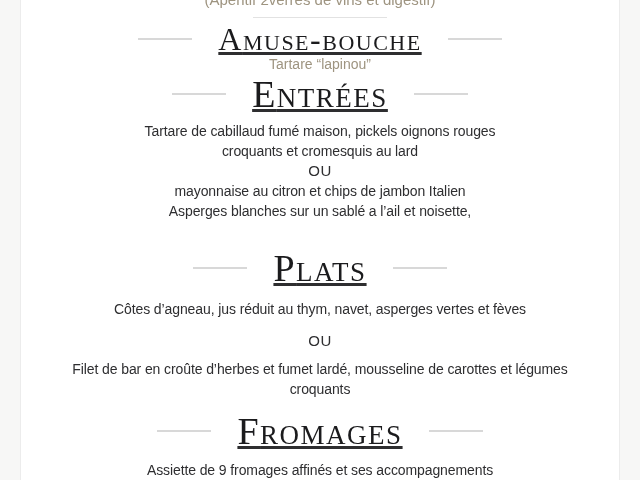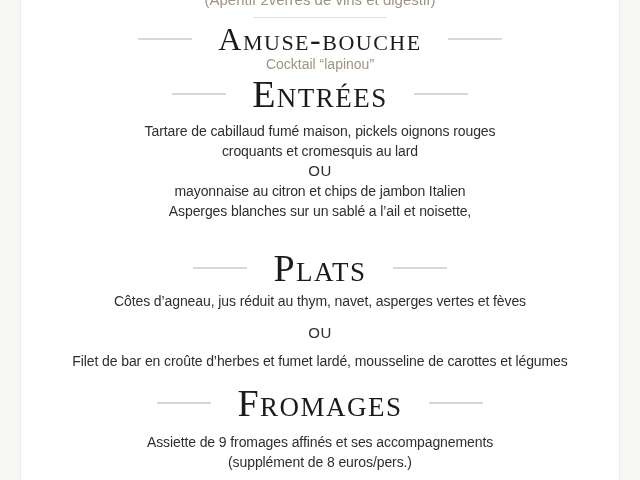--- a/index.html
+++ b/index.html
@@ -39,20 +39,21 @@
     white-space: nowrap;
   }
   .top-divider {
     width: 134px; height: 1px;
     margin: 8px auto 0;
     background: #e2e2e2;
   }
   .heading-row {
     display: flex; align-items: center; justify-content: center;
     gap: 26px;
+    text-decoration: underline;
   }
   .heading-row.amuse { margin-top: 5px; }
   .heading-row.entrees { margin-top: 2px; }
   .heading-row.plats { margin-top: 28px; }
   .heading-row.fromages { margin-top: 13px; }
   .rule {
     display: inline-block;
     width: 54px; height: 2px;
     background: var(--rule);
     flex: 0 0 auto;
@@ -76,21 +77,21 @@
     white-space: nowrap;
   }
   .dish {
     font-size: 14px; line-height: 20px;
     letter-spacing: -0.1px;
     color: var(--body-text);
   }
   .dish .line { display: block; white-space: nowrap; }
   .p-tartare { margin-top: 8px; }
   .p-asperges { margin-top: 0; }
-  .p-cotes { margin-top: 4px; }
+  .p-cotes { margin-top: 12px; }
   .p-filet { margin-top: 8px; }
   .p-fromage { margin-top: 10px; }
   .ou {
     font-size: 15px; line-height: 20px;
     color: var(--body-text);
     letter-spacing: 0.5px;
   }
   .ou-1 { margin-top: 0; }
   .ou-2 { margin-top: 12px; }
 </style>
@@ -102,21 +103,21 @@
 
     <p class="note">(Apéritif 2verres de vins et digestif)</p>
     <div class="top-divider"></div>
 
     <div class="heading-row amuse">
       <span class="rule"></span>
       <span class="section-title title-md">amuse-bouche</span>
       <span class="rule"></span>
     </div>
 
-    <p class="cocktail">Cocktail “lapinou”</p>
+    <p class="cocktail">Tartare “lapinou”</p>
 
     <div class="heading-row entrees">
       <span class="rule"></span>
       <span class="section-title title-lg">entrées</span>
       <span class="rule"></span>
     </div>
 
     <p class="dish p-tartare">
       <span class="line">Tartare de cabillaud fumé maison, pickels oignons rouges</span>
       <span class="line">croquants et cromesquis au lard</span>
@@ -136,20 +137,21 @@
     </div>
 
     <p class="dish p-cotes">
       <span class="line">Côtes d’agneau, jus réduit au thym, navet, asperges vertes et fèves</span>
     </p>
 
     <p class="ou ou-2">OU</p>
 
     <p class="dish p-filet">
       <span class="line">Filet de bar en croûte d’herbes et fumet lardé, mousseline de carottes et légumes</span>
+      <span class="line">croquants</span>
     </p>
 
     <div class="heading-row fromages">
       <span class="rule"></span>
       <span class="section-title title-lg">fromages</span>
       <span class="rule"></span>
     </div>
 
     <p class="dish p-fromage">
       <span class="line">Assiette de 9 fromages affinés et ses accompagnements</span>

